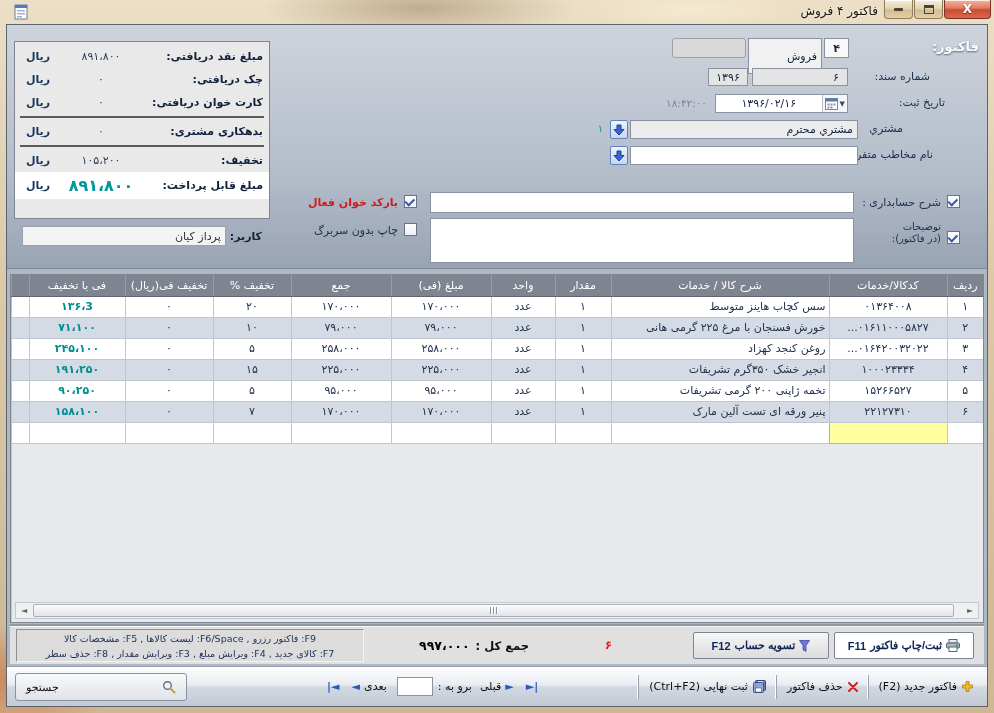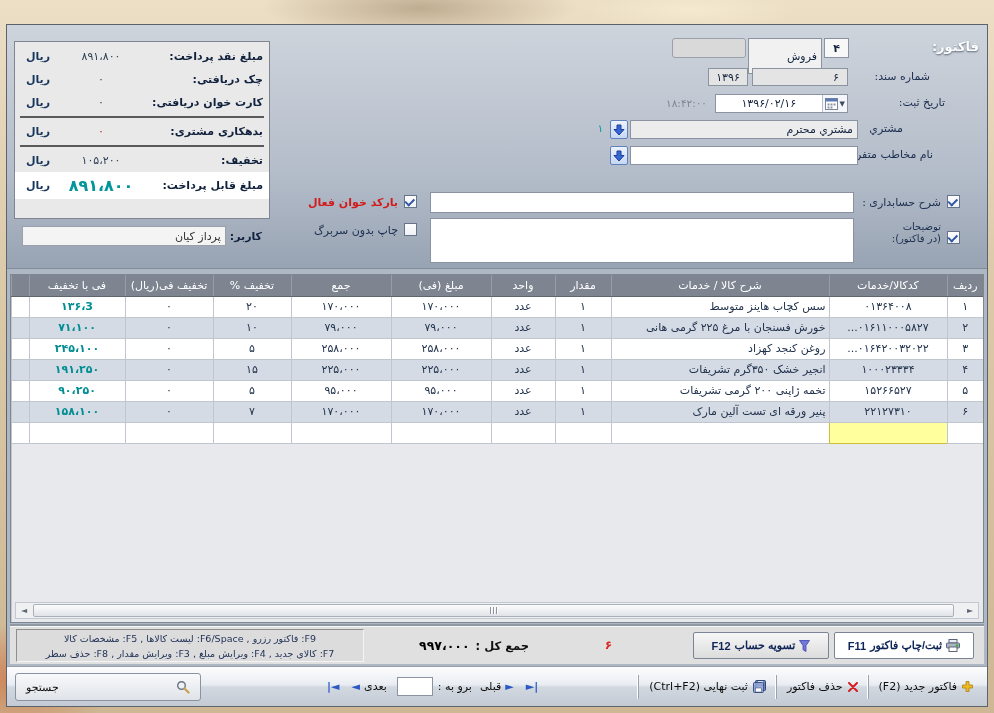--- a/index.html
+++ b/index.html
@@ -93,35 +93,58 @@
   .btn-f11{right:10px;width:140px;background:#fff;}
   .btn-f12{right:155px;width:136px;background:linear-gradient(180deg,#f7f7f7,#dcdcdc);}
   
   .toolbar{position:absolute;left:0;top:641px;width:980px;height:40px;
     background:linear-gradient(180deg,#fdfdfe 0%,#e9edf2 45%,#d2d8e0 52%,#c3cad4 100%);
     border-top:1px solid #98a0ab;display:flex;align-items:center;padding:0 8px;gap:4px;}
   .tb-item{display:flex;align-items:center;gap:5px;font-size:11px;color:#0d0d0d;padding:0 6px;height:26px;white-space:nowrap;}
   .tb-sep{width:1px;height:24px;background:#99a2ad;box-shadow:-1px 0 0 #fff;}
   .navg{color:#2b59c3;font-weight:bold;font-size:11px;direction:ltr;unicode-bidi:embed;}
   .goto-input{width:36px;height:19px;border:1px solid #8a93a1;background:#fff;margin:0 2px;}
-  .search-btn{position:absolute;left:8px;top:6px;width:186px;height:28px;border:1px solid #8a93a1;border-radius:3px;
+  .search-btn{position:absolute;left:8px;top:6px;width:172px;height:28px;border:1px solid #8a93a1;border-radius:3px;
     background:linear-gradient(180deg,#f8f9fa,#dfe3e8);display:flex;align-items:center;justify-content:space-between;
     padding:0 10px;font-size:11px;color:#0d0d0d;}
   .badge{color:#00969b;font-size:10px;}
   .time{color:#7d8694;font-size:10.5px;}
   .red-label{color:#d11c1c;font-weight:bold;}
   .two-line{line-height:12px;font-size:10px;text-align:right;}
   .combo-right{display:flex;align-items:center;height:100%;border-left:1px solid #b9c0ca;padding:0 2px;gap:2px;background:#f4f6f9;}
   .darr{color:#3c4a60;font-size:7px;}
 </style>
 </head>
 <body>
 
 <div class="window">
 
+  <div class="titlebar">
+    <span class="app-icon">
+      <svg width="16" height="16" viewBox="0 0 16 16">
+          <rect x="2" y="1" width="12" height="14" fill="#fff" stroke="#6b7b9a"></rect>
+          <rect x="2" y="1" width="12" height="3" fill="#4d7cc9"></rect>
+          <rect x="4" y="6" width="8" height="1.5" fill="#9fb2cc"></rect>
+          <rect x="4" y="9" width="8" height="1.5" fill="#9fb2cc"></rect>
+          <rect x="4" y="12" width="5" height="1.5" fill="#9fb2cc"></rect>
+        </svg>
+    </span>
+    <span class="win-title">فاکتور ۴ فروش</span>
+    <span class="winbtns">
+      <span class="winbtn min">
+          <span class="glyph-min"></span>
+        </span>
+      <span class="winbtn max">
+          <span class="glyph-max"></span>
+        </span>
+      <span class="winbtn close">
+          <span class="glyph-close">X</span>
+        </span>
+    </span>
+  </div>
 
   <div class="content">
 
     <div class="form-pane">
 
       <span class="f-label inv-label" style="right:8px;top:14px;">فاکتور:</span>
       <span class="box" style="right:138px;top:13px;width:25px;height:20px;justify-content:center;font-weight:bold;background:#f8f8f8;">
           <span class="num">۴</span>
         </span>
       <span class="box" style="right:165px;top:13px;width:74px;height:36px;background:#f1f1f1;padding:0 4px;">فروش</span>
@@ -182,21 +205,21 @@
 
       <span class="checkbox checked" style="right:570px;top:170px;"></span>
       <span class="f-label red-label" style="right:589px;top:171px;">بارکد خوان فعال</span>
 
       <span class="checkbox" style="right:570px;top:198px;"></span>
       <span class="f-label" style="right:589px;top:199px;">چاپ بدون سربرگ</span>
 
       <div class="summary">
         <div>
             <div class="srow">
-              <span class="s-label">مبلغ نقد پرداخت:</span>
+              <span class="s-label">مبلغ نقد دریافتی:</span>
               <span class="s-value num">۸۹۱،۸۰۰</span>
               <span class="s-unit">ریال</span>
             </div>
             <div class="srow">
               <span class="s-label">چک دریافتی:</span>
               <span class="s-value num">۰</span>
               <span class="s-unit">ریال</span>
             </div>
             <div class="srow">
               <span class="s-label">کارت خوان دریافتی:</span>

